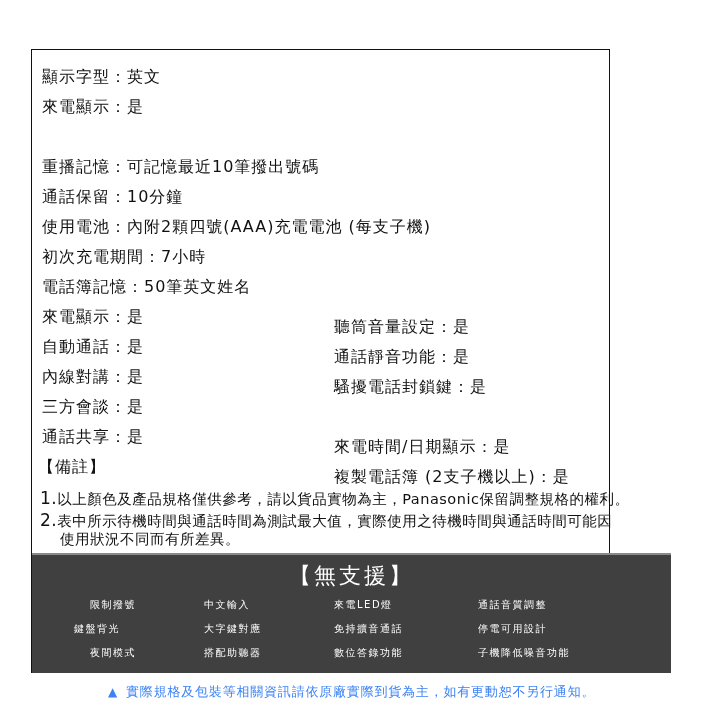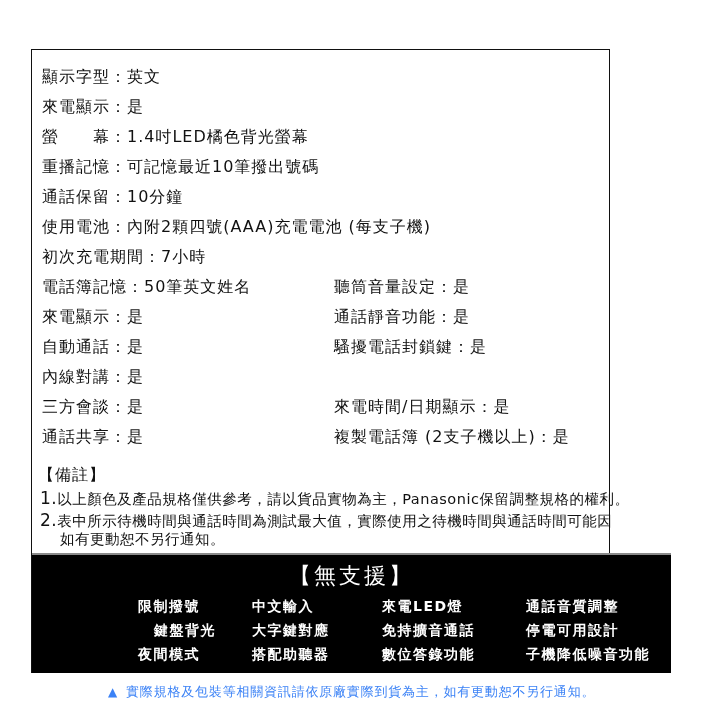--- a/index.html
+++ b/index.html
@@ -11,50 +11,49 @@
     position:absolute; left:33px; top:6px; font-size:30px; letter-spacing:2px; color:#111; font-weight:normal;margin-top:48px;
   }
   .spec-box {
     position:absolute; left:31px; top:49px; width:579px; height:624px;
     border:1.5px solid #111; box-sizing:border-box; background:#fff;
   }
   .row {
     position:absolute; left:10px; font-size:16px; line-height:20px; letter-spacing:1px; white-space:nowrap;
   }
   .row .label, .row .sep, .row .value { display:inline; }
-  .col2 { left:302px; }
-  .note-title { position:absolute; left:6px; top:407px; font-size:16px; letter-spacing:1px;margin-top:8px; }
+  .col2 { left:302px;margin-top:40px; }
+  .note-title { position:absolute; left:6px; top:407px; font-size:16px; letter-spacing:1px; }
   .note {
     position:absolute; left:8px; font-size:14.5px; line-height:20px; letter-spacing:0.5px; white-space:nowrap;
   }
   .note .num { font-size:17px; }
   .note-cont { position:absolute; left:28px; font-size:14.5px; letter-spacing:0.5px; white-space:nowrap; }
   .unsupported {
-    position:absolute; left:0; top:503px; width:639px; height:120px; background:#000000;
+    position:absolute; left:0; top:503px; width:639px; height:120px; background:#404040;
     border-top:2px solid #8a8a8a; box-sizing:border-box;
   }
   .unsupported-title {
     position:absolute; left:0; width:100%; top:6px; text-align:center; font-size:22px; color:#fff; letter-spacing:3px;
   }
-  .uns-item { position:absolute; color:#fff; font-size:14px; letter-spacing:1.5px; white-space:nowrap; font-weight:bold;margin-left:48px; }
+  .uns-item { position:absolute; color:#fff; font-size:10px; letter-spacing:1.5px; white-space:nowrap; font-weight:normal; }
   .footer {
     position:absolute; left:108px; top:683px; font-size:13px; letter-spacing:0.8px; color:#3b82f6; white-space:nowrap;
   }
   .tri { display:inline-block; margin-right:8px; font-size:12px; }
 </style>
 </head>
 <body>
 
 <div class="page-title">產品規格</div>
 
 <div class="spec-box">
 
   <div class="row" style="top:17px"><span class="label">顯示字型</span><span class="sep">：</span><span class="value">英文</span></div>
   <div class="row" style="top:47px"><span class="label">來電顯示</span><span class="sep">：</span><span class="value">是</span></div>
-  <div class="row" style="top:77px"><span class="label">螢　　幕</span><span class="sep">：</span><span class="value">1.4吋LED橘色背光螢幕</span></div>
   <div class="row" style="top:107px"><span class="label">重播記憶</span><span class="sep">：</span><span class="value">可記憶最近10筆撥出號碼</span></div>
   <div class="row" style="top:137px"><span class="label">通話保留</span><span class="sep">：</span><span class="value">10分鐘</span></div>
   <div class="row" style="top:167px"><span class="label">使用電池</span><span class="sep">：</span><span class="value">內附2顆四號(AAA)充電電池 (每支子機)</span></div>
   <div class="row" style="top:197px"><span class="label">初次充電期間</span><span class="sep">：</span><span class="value">7小時</span></div>
 
   <div class="row" style="top:227px"><span class="label">電話簿記憶</span><span class="sep">：</span><span class="value">50筆英文姓名</span></div>
   <div class="row" style="top:257px"><span class="label">來電顯示</span><span class="sep">：</span><span class="value">是</span></div>
   <div class="row" style="top:287px"><span class="label">自動通話</span><span class="sep">：</span><span class="value">是</span></div>
   <div class="row" style="top:317px"><span class="label">內線對講</span><span class="sep">：</span><span class="value">是</span></div>
   <div class="row" style="top:347px"><span class="label">三方會談</span><span class="sep">：</span><span class="value">是</span></div>
@@ -62,27 +61,27 @@
 
   <div class="row col2" style="top:227px"><span class="label">聽筒音量設定</span><span class="sep">：</span><span class="value">是</span></div>
   <div class="row col2" style="top:287px"><span class="label">騷擾電話封鎖鍵</span><span class="sep">：</span><span class="value">是</span></div>
   <div class="row col2" style="top:257px"><span class="label">通話靜音功能</span><span class="sep">：</span><span class="value">是</span></div>
   <div class="row col2" style="top:347px"><span class="label">來電時間/日期顯示</span><span class="sep">：</span><span class="value">是</span></div>
   <div class="row col2" style="top:377px"><span class="label">複製電話簿 (2支子機以上)</span><span class="sep">：</span><span class="value">是</span></div>
 
   <div class="note-title">【備註】</div>
   <div class="note" style="top:438px"><span class="num">1.</span><span>以上顏色及產品規格僅供參考，請以貨品實物為主，Panasonic保留調整規格的權利。</span></div>
   <div class="note" style="top:460px"><span class="num">2.</span><span>表中所示待機時間與通話時間為測試最大值，實際使用之待機時間與通話時間可能因</span></div>
-  <div class="note-cont" style="top:480px">如有更動恕不另行通知。</div>
+  <div class="note-cont" style="top:480px">使用狀況不同而有所差異。</div>
 
   <div class="unsupported">
     <div class="unsupported-title">【無支援】</div>
 
     <div class="uns-item" style="left:58px; top:43px">限制撥號</div>
-    <div class="uns-item" style="left:74px; top:67px">鍵盤背光</div>
+    <div class="uns-item" style="left:42px; top:67px">鍵盤背光</div>
     <div class="uns-item" style="left:58px; top:91px">夜間模式</div>
 
     <div class="uns-item" style="left:172px; top:43px">中文輸入</div>
     <div class="uns-item" style="left:172px; top:67px">大字鍵對應</div>
     <div class="uns-item" style="left:172px; top:91px">搭配助聽器</div>
 
     <div class="uns-item" style="left:302px; top:43px">來電LED燈</div>
     <div class="uns-item" style="left:302px; top:67px">免持擴音通話</div>
     <div class="uns-item" style="left:302px; top:91px">數位答錄功能</div>
 

